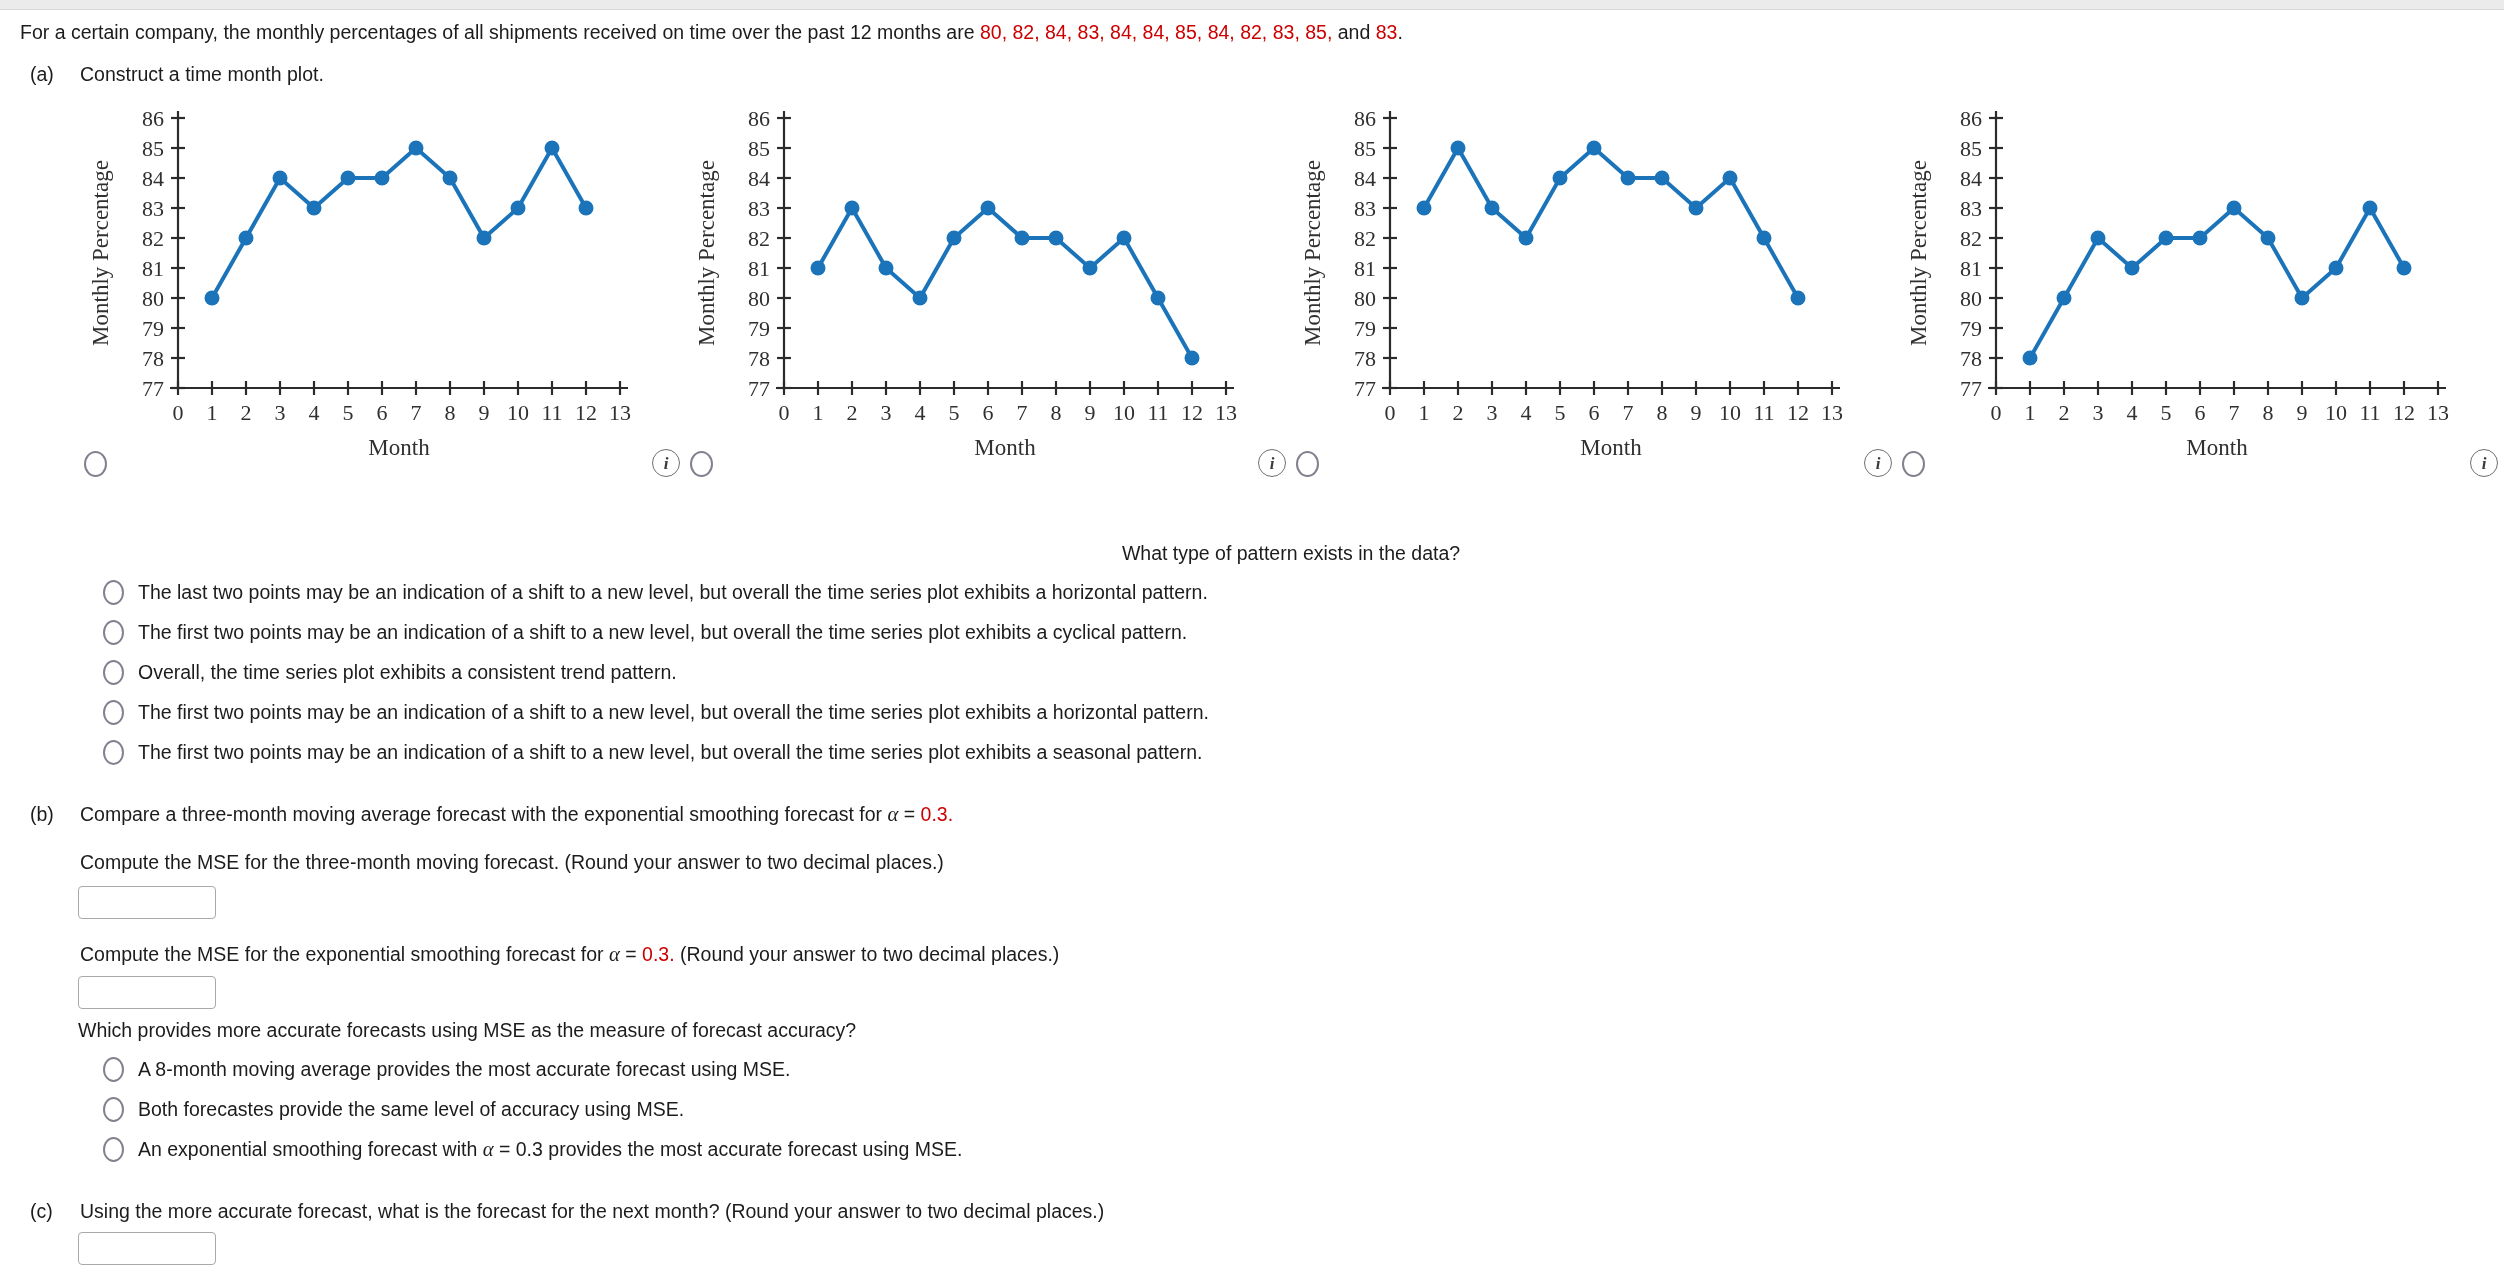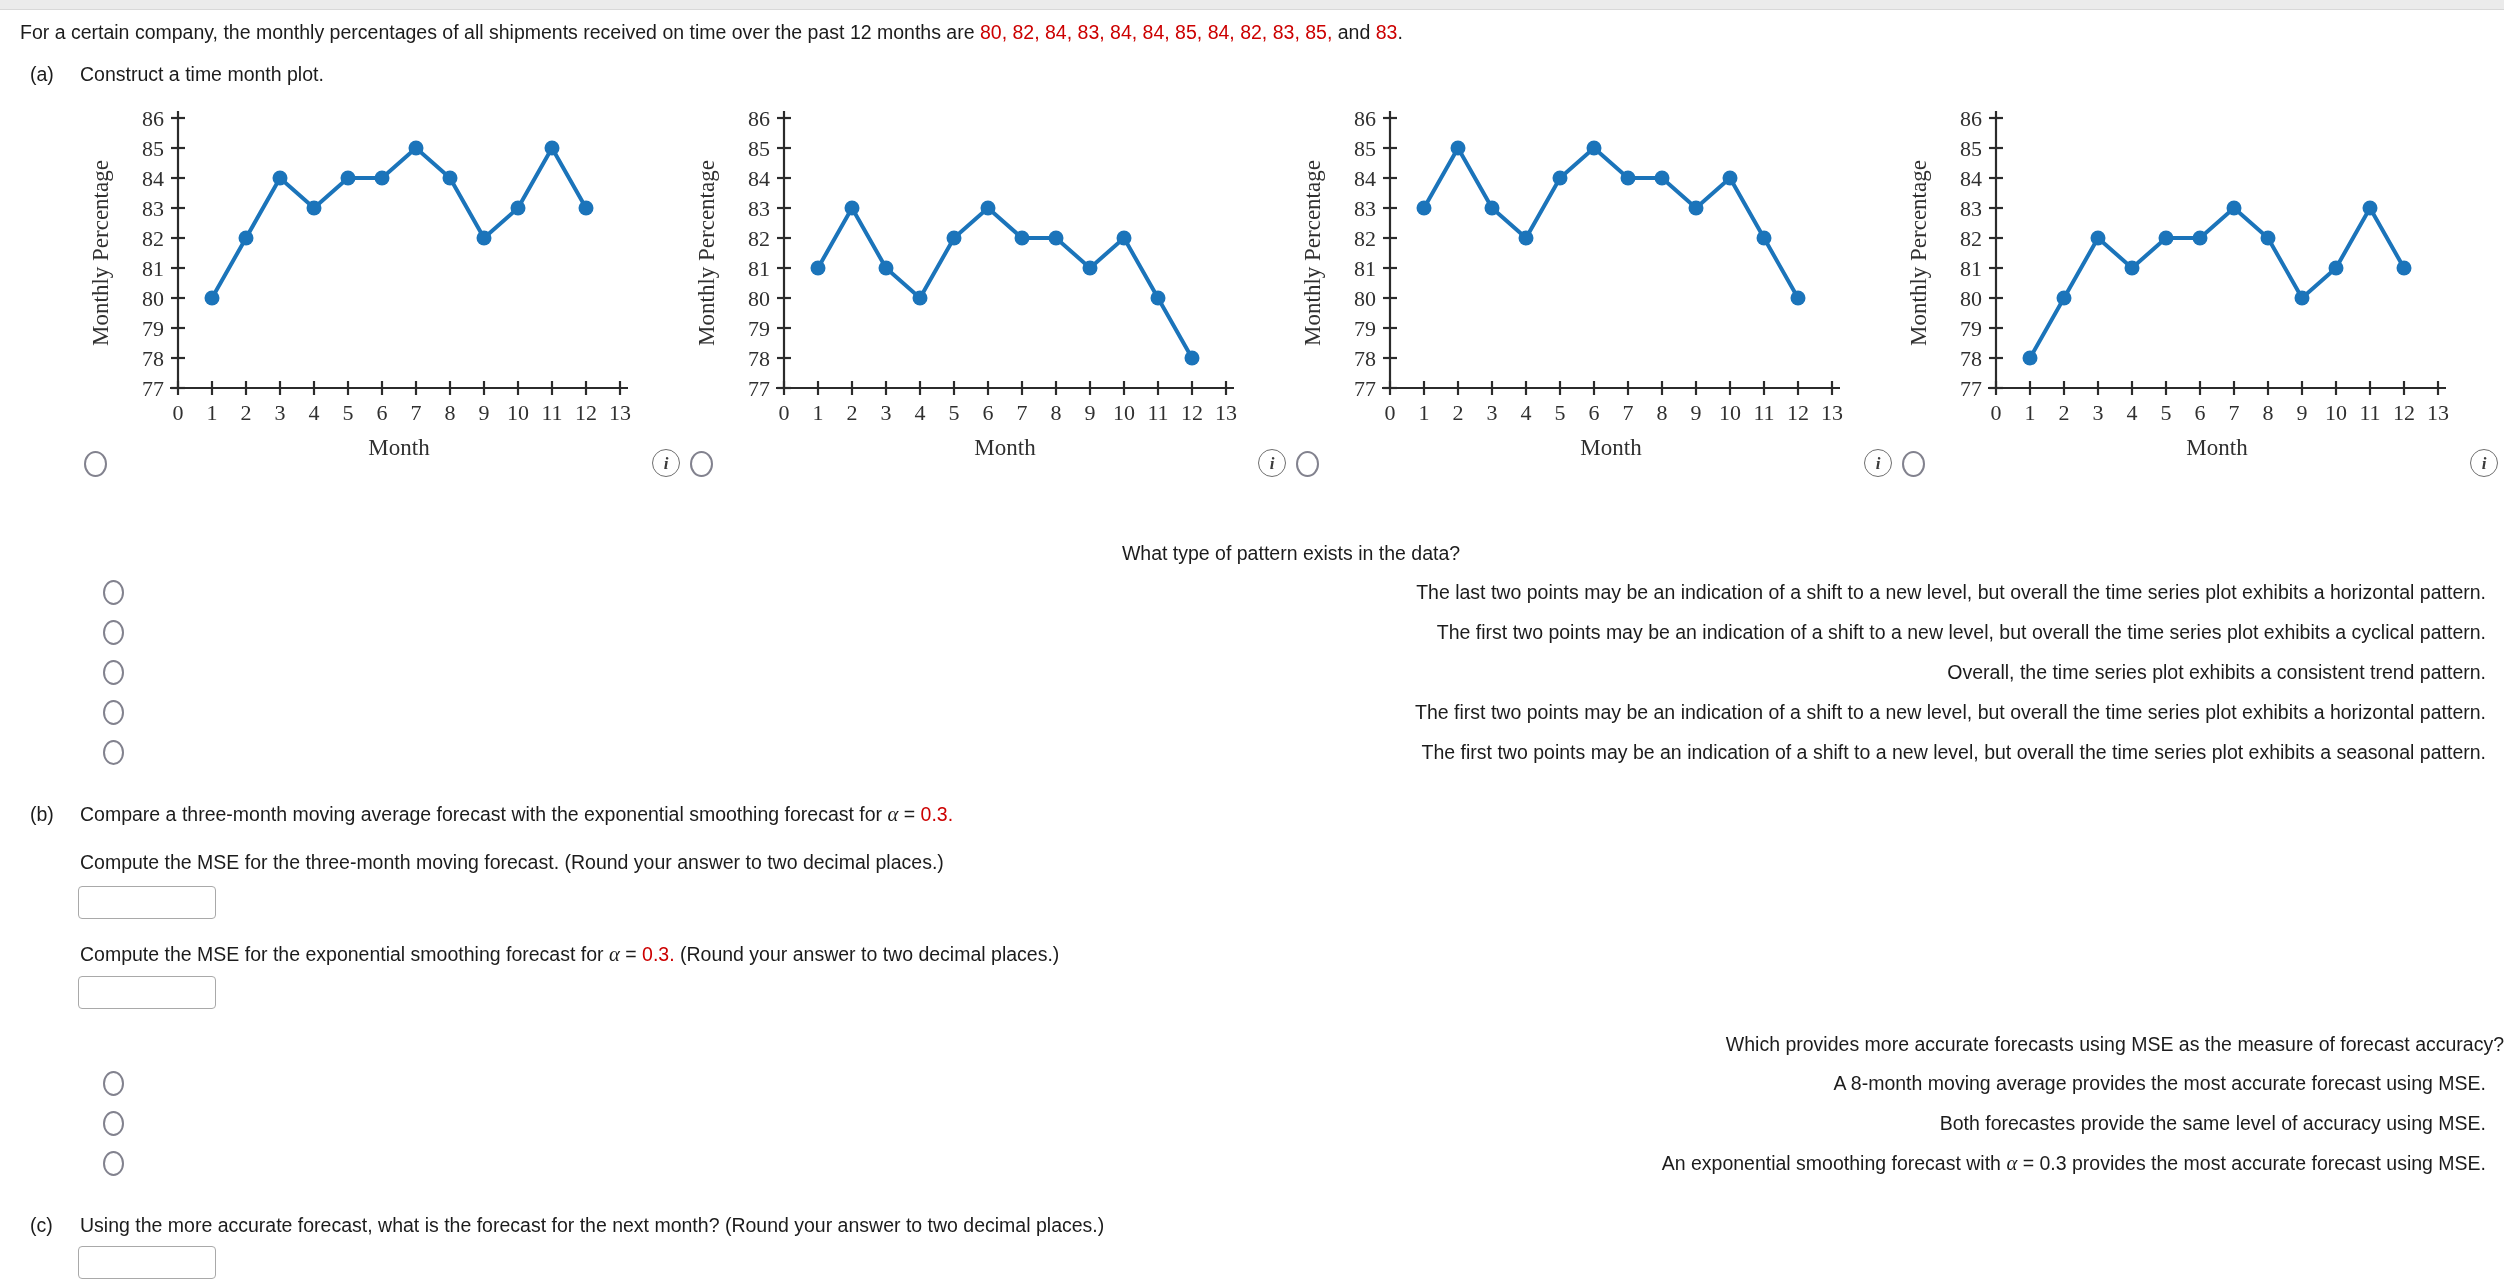--- a/index.html
+++ b/index.html
@@ -23,22 +23,22 @@
   }
   .chart-radio{position:absolute;left:28px;top:358px;}
   .info-icon{
     position:absolute;left:596px;top:356px;box-sizing:border-box;
     width:28px;height:28px;border:1.6px solid #6f6f6f;border-radius:50%;
     display:flex;align-items:center;justify-content:center;
     font-family:"Liberation Serif",serif;font-style:italic;font-weight:bold;
     font-size:17px;color:#3b3b3b;background:#fff;cursor:pointer;z-index:2;
   }
   .question{margin:49px 0 0 78px;text-align:center;}
-  .q2{margin:24px 0 0 78px;text-align:right;}
-  .option-row{display:flex;align-items:center;margin:15px 18px 0 103px;justify-content:space-between;}
+  .q2{margin:10px 0 0 78px;}
+  .option-row{display:flex;align-items:center;margin:15px 0 0 103px;}
   .option-row .radio{width:21px;height:25px;margin-right:14px;}
   .sub-prompt{margin:25px 0 12px 80px;}
   .sub-prompt2{margin:24px 8px 0 80px;}
   .answer-input{
     display:block;box-sizing:border-box;margin:10px 0 0 78px;width:138px;height:33px;
     border:1px solid #a9a9a9;border-radius:4px;background:#fff;font:inherit;padding:0 8px;
   }
   .row-partb{margin-top:38px;}
   .row-partc{margin-top:38px;}
   .input3{margin-top:9px;}

